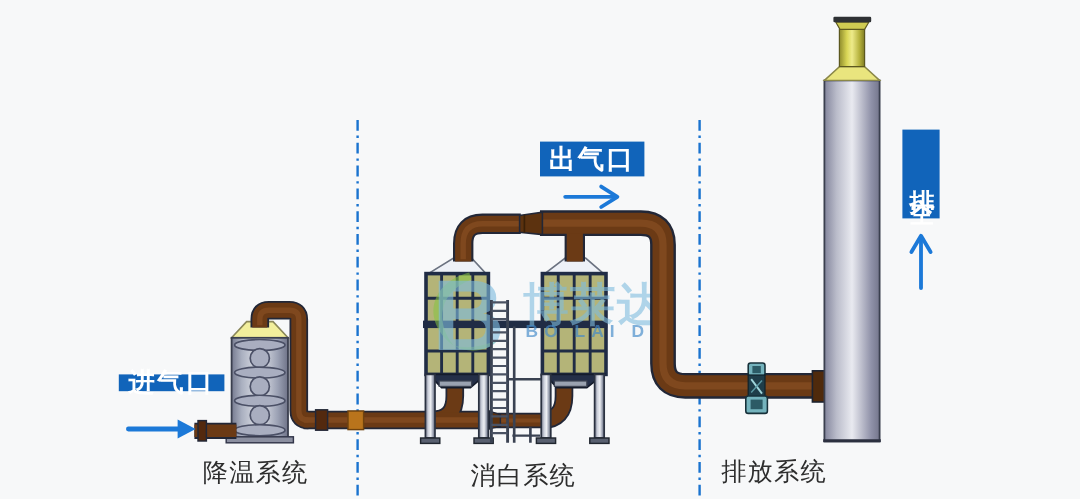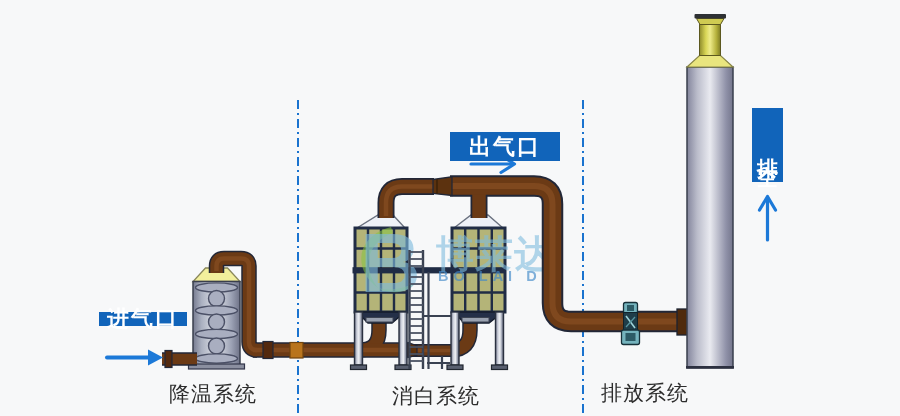--- a/index.html
+++ b/index.html
@@ -219,20 +219,20 @@
       <polyline points="501,155.5 514.5,164 501,172.5"></polyline>
     </g>
     <g stroke-width="3.2">
       <line x1="767.5" y1="240" x2="767.5" y2="199"></line>
       <polyline points="759.5,210 767.5,196.5 775.5,210"></polyline>
     </g>
   </g>
 </svg>
 
 <div class="plabel h" style="left:99px;top:312px;width:88px;height:14px;">进气口</div>
-<div class="plabel h" style="left:450px;top:118px;width:110px;height:29px;margin-top:14px;">出气口</div>
+<div class="plabel h" style="left:450px;top:118px;width:87px;height:29px;">出气口</div>
 <div class="plabel v" style="left:752px;top:108px;width:31px;height:74px;">排空</div>
 
 <div class="caption" style="left:436px;top:382px;">消白系统</div>
 <div class="caption" style="left:213px;top:380px;">降温系统</div>
 <div class="caption" style="left:645px;top:379px;">排放系统</div>
 
 </div>
 
 </body></html>

